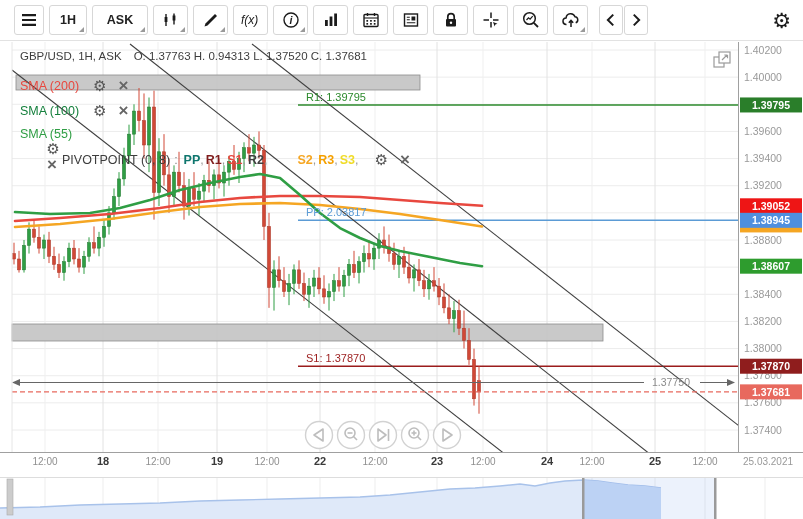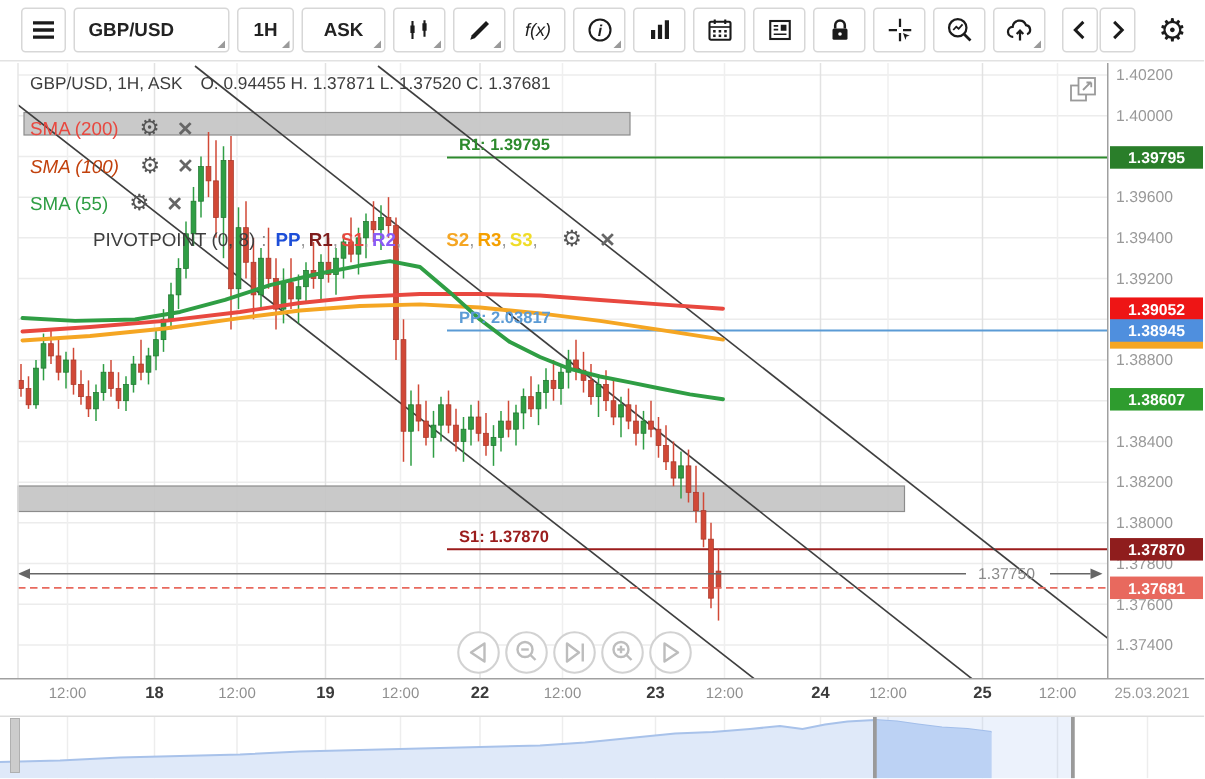--- a/index.html
+++ b/index.html
@@ -20,44 +20,40 @@
   .w-icon{width:35px;} .w-chev{width:24px;margin-right:1px;}
   .corner{position:absolute;right:2px;bottom:2px;width:0;height:0;
           border-left:5px solid transparent;border-bottom:5px solid #9a9a9a;}
   .gearbtn{margin-left:auto;font-size:21px;color:#1b1b1b;cursor:pointer;line-height:1;padding:2px 4px;}
   
   .ovl{position:absolute;z-index:4;white-space:nowrap;}
   .legend{left:20px;top:50px;font-size:11.5px;color:#3d3d3d;}
   .legend .ohlc{margin-left:12px;}
   .indrow{display:flex;align-items:center;font-size:12.5px;}
   .row-sma200{left:20px;top:77px;} .row-sma100{left:20px;top:102px;}
-  .row-sma55{left:20px;top:127px;} .row-pivot{left:20px;top:151px;color:#3d3d3d;margin-left:42px;}
+  .row-sma55{left:20px;top:127px;flex-direction:column;} .row-pivot{left:20px;top:151px;color:#3d3d3d;margin-left:42px;}
   .mini-gear{color:#555;font-size:15px;margin-left:14px;cursor:pointer;line-height:1;}
   .mini-x{color:#666;font-size:17px;font-weight:bold;margin-left:12px;cursor:pointer;line-height:1;}
   .pv-sep{color:#8a8a8a;margin:0 6px 0 4px;}
   .pv-item{margin-right:2px;font-weight:bold;}
   .pv-item:not(:last-of-type)::after{content:", ";color:#9a9a9a;font-weight:normal;}
-  .pivot-lbl{position:absolute;z-index:3;font-size:11px;font-weight:bold;}
+  .pivot-lbl{position:absolute;z-index:3;font-size:11px;}
 </style>
 </head>
 <body>
 
 <div class="app">
 
   <div class="toolbar">
     <button class="tbtn w-menu">
       <span>
         <svg width="20" height="20" viewBox="0 0 20 20">
             <path d="M3 5.2h14M3 10h14M3 14.8h14" stroke="#1b1b1b" stroke-width="2.2"></path>
           </svg>
       </span>
-    </button>
-    <button class="tbtn w-symbol">
-      <span>GBP/USD</span>
-      <i class="corner"></i>
     </button>
     <button class="tbtn w-tf">
       <span>1H</span>
       <i class="corner"></i>
     </button>
     <button class="tbtn w-ask">
       <span>ASK</span>
       <i class="corner"></i>
     </button>
     <button class="tbtn w-icon">
@@ -542,45 +538,45 @@
         </g>
       </g>
       <g>
         <rect x="714" y="57" width="10" height="10" fill="#fff" stroke="#9a9a9a" stroke-width="1.2"></rect>
         <rect x="719" y="52" width="11" height="11" fill="#fff" stroke="#9a9a9a" stroke-width="1.2"></rect>
         <path d="M722 60l5-5M727.5 55h-3.2M727.5 55v3.2" fill="none" stroke="#9a9a9a" stroke-width="1.2"></path>
       </g>
     </svg>
 
   <div class="ovl legend">
-    <span>GBP/USD, 1H, ASK</span><span class="ohlc">O. 0.94455 H. 1.37871 L. 1.37520 C. 1.37681</span>
+    <span>GBP/USD, 1H, ASK</span><span class="ohlc">O. 1.37763 H. 0.94313 L. 1.37520 C. 1.37681</span>
   </div>
 
   <div class="ovl indrow row-sma200">
     <span style="color: rgb(232, 72, 63); text-align: right;">SMA (200)</span>
     <span class="mini-gear">⚙</span>
     <span class="mini-x">×</span>
   </div>
   <div class="ovl indrow row-sma100">
-    <span style="color: #c2410c; font-style: italic;">SMA (100)</span>
+    <span style="color: #15803d;">SMA (100)</span>
     <span class="mini-gear">⚙</span>
     <span class="mini-x">×</span>
   </div>
   <div class="ovl indrow row-sma55">
     <span style="color: rgb(47, 158, 68);">SMA (55)</span>
     <span class="mini-gear">⚙</span>
     <span class="mini-x">×</span>
   </div>
   <div class="ovl indrow row-pivot">
     <span>PIVOTPOINT (0, 8)</span>
     <span class="pv-sep">:</span>
-    <span class="pv-item" style="color: #1d4ed8;">PP</span>
+    <span class="pv-item" style="color: #0f766e;">PP</span>
     <span class="pv-item" style="color: #7f1d1d;">R1</span>
     <span class="pv-item" style="color: rgb(232, 72, 63);">S1</span>
-    <span class="pv-item" style="color: #8b5cf6;">R2</span>
+    <span class="pv-item" style="color: #404040;">R2</span>
     <span class="pv-item" style="color: rgb(245, 166, 35); padding-left: 28px;">S2</span>
     <span class="pv-item" style="color: rgb(245, 160, 0);">R3</span>
     <span class="pv-item" style="color: rgb(240, 220, 40);">S3</span>
     <span class="mini-gear">⚙</span>
     <span class="mini-x">×</span>
   </div>
 
   <span class="pivot-lbl" style="left: 306px; top: 90.9643px; color: rgb(45, 138, 45);">R1: 1.39795</span>
   <span class="pivot-lbl" style="left: 306px; top: 206.321px; color: rgb(91, 155, 213);">PP: 2.03817</span>
   <span class="pivot-lbl" style="left: 306px; top: 352.214px; color: rgb(155, 28, 28);">S1: 1.37870</span>

